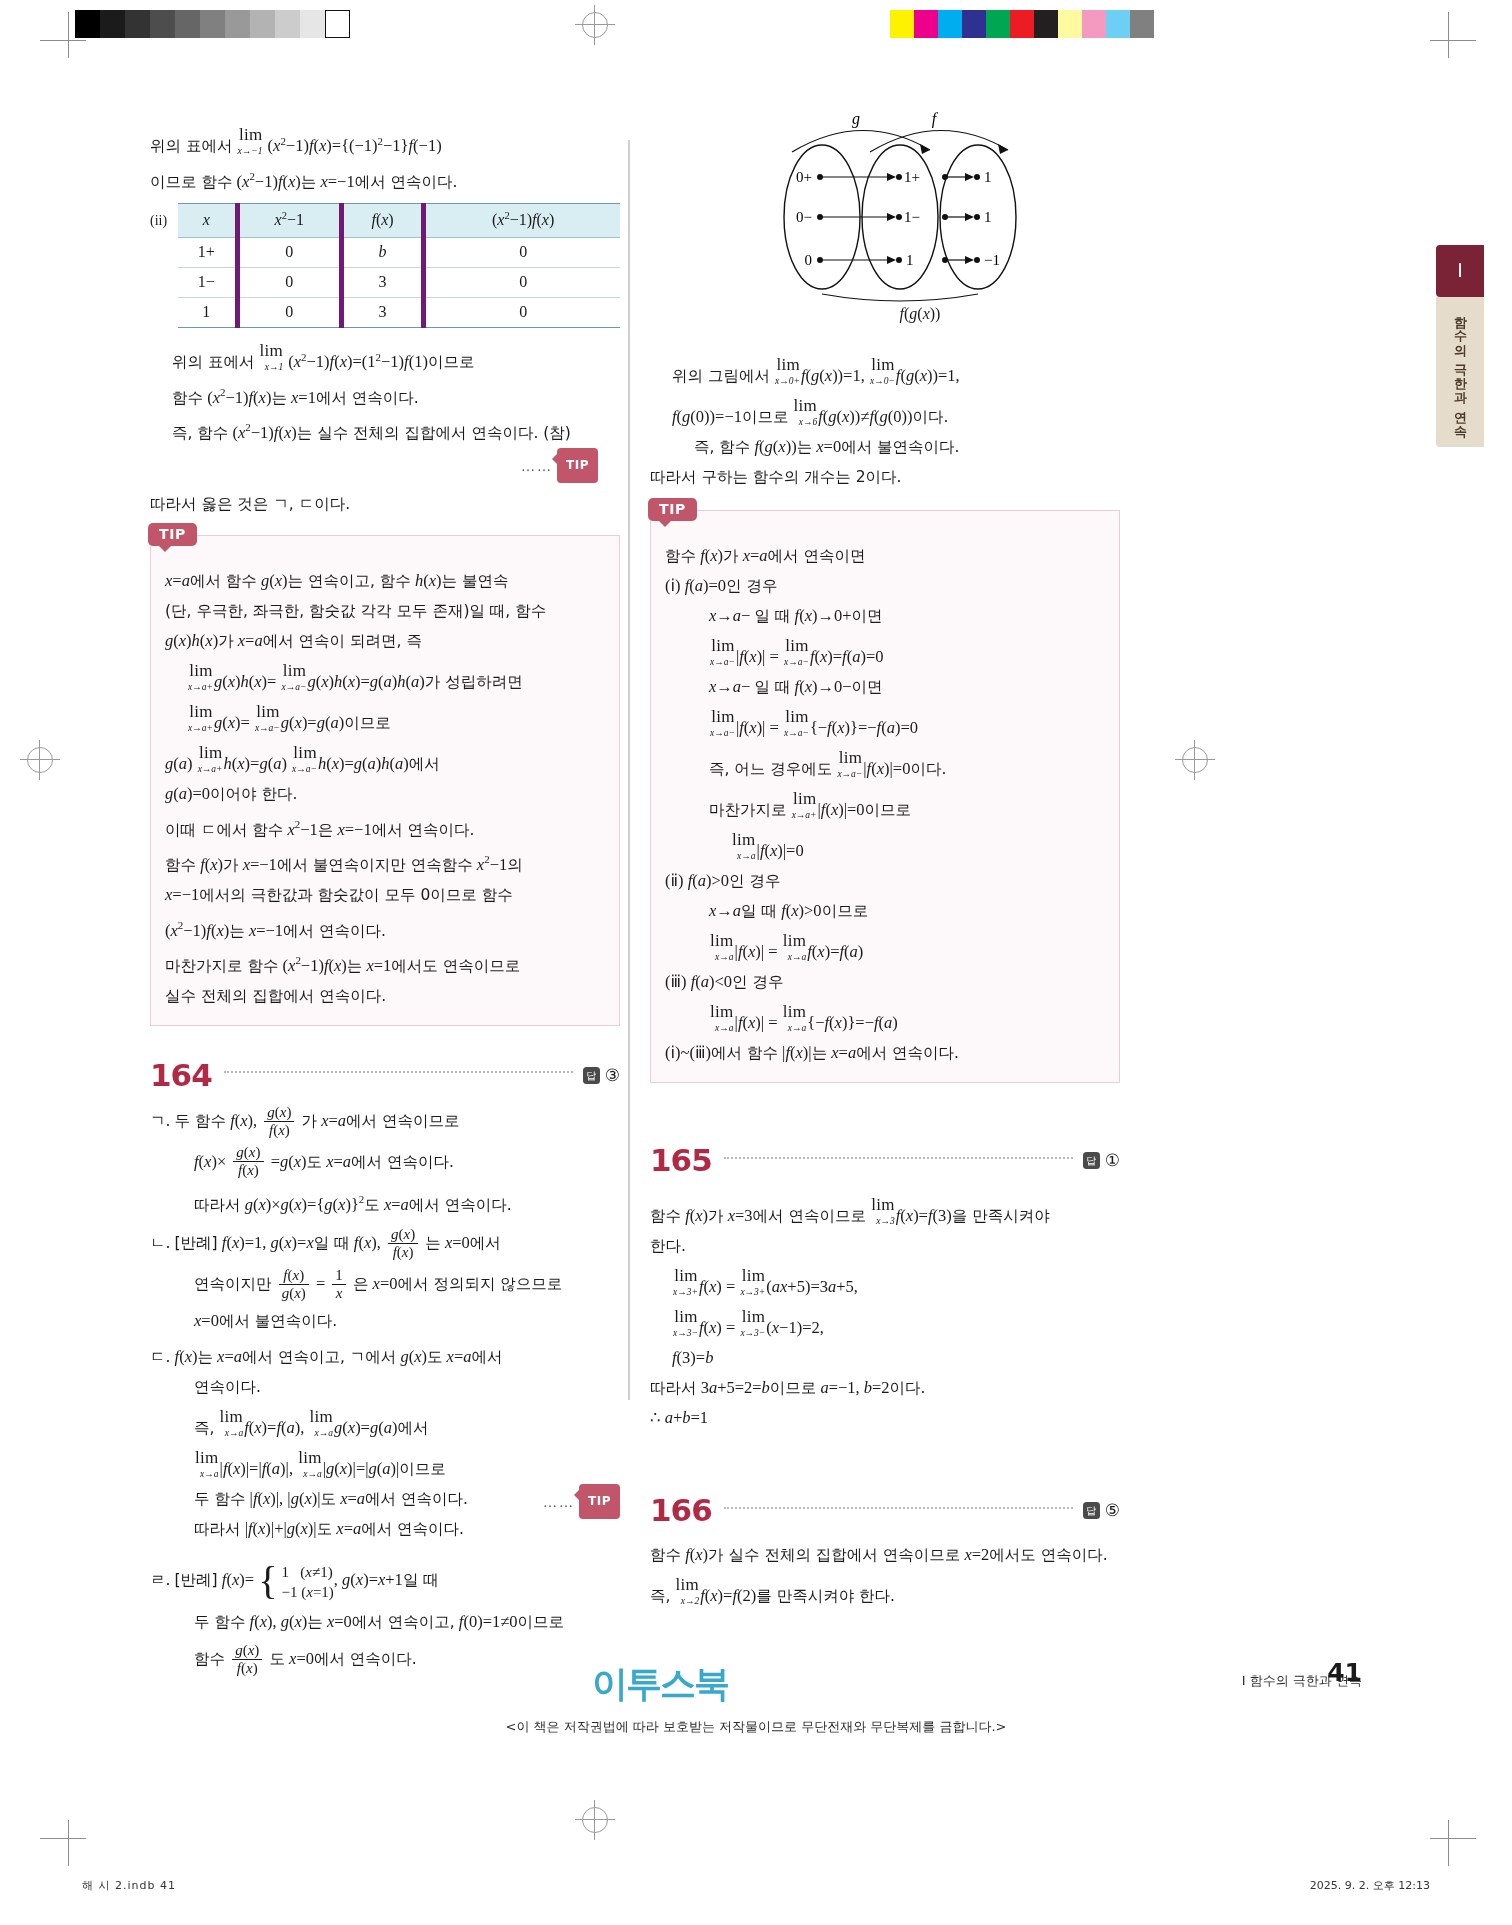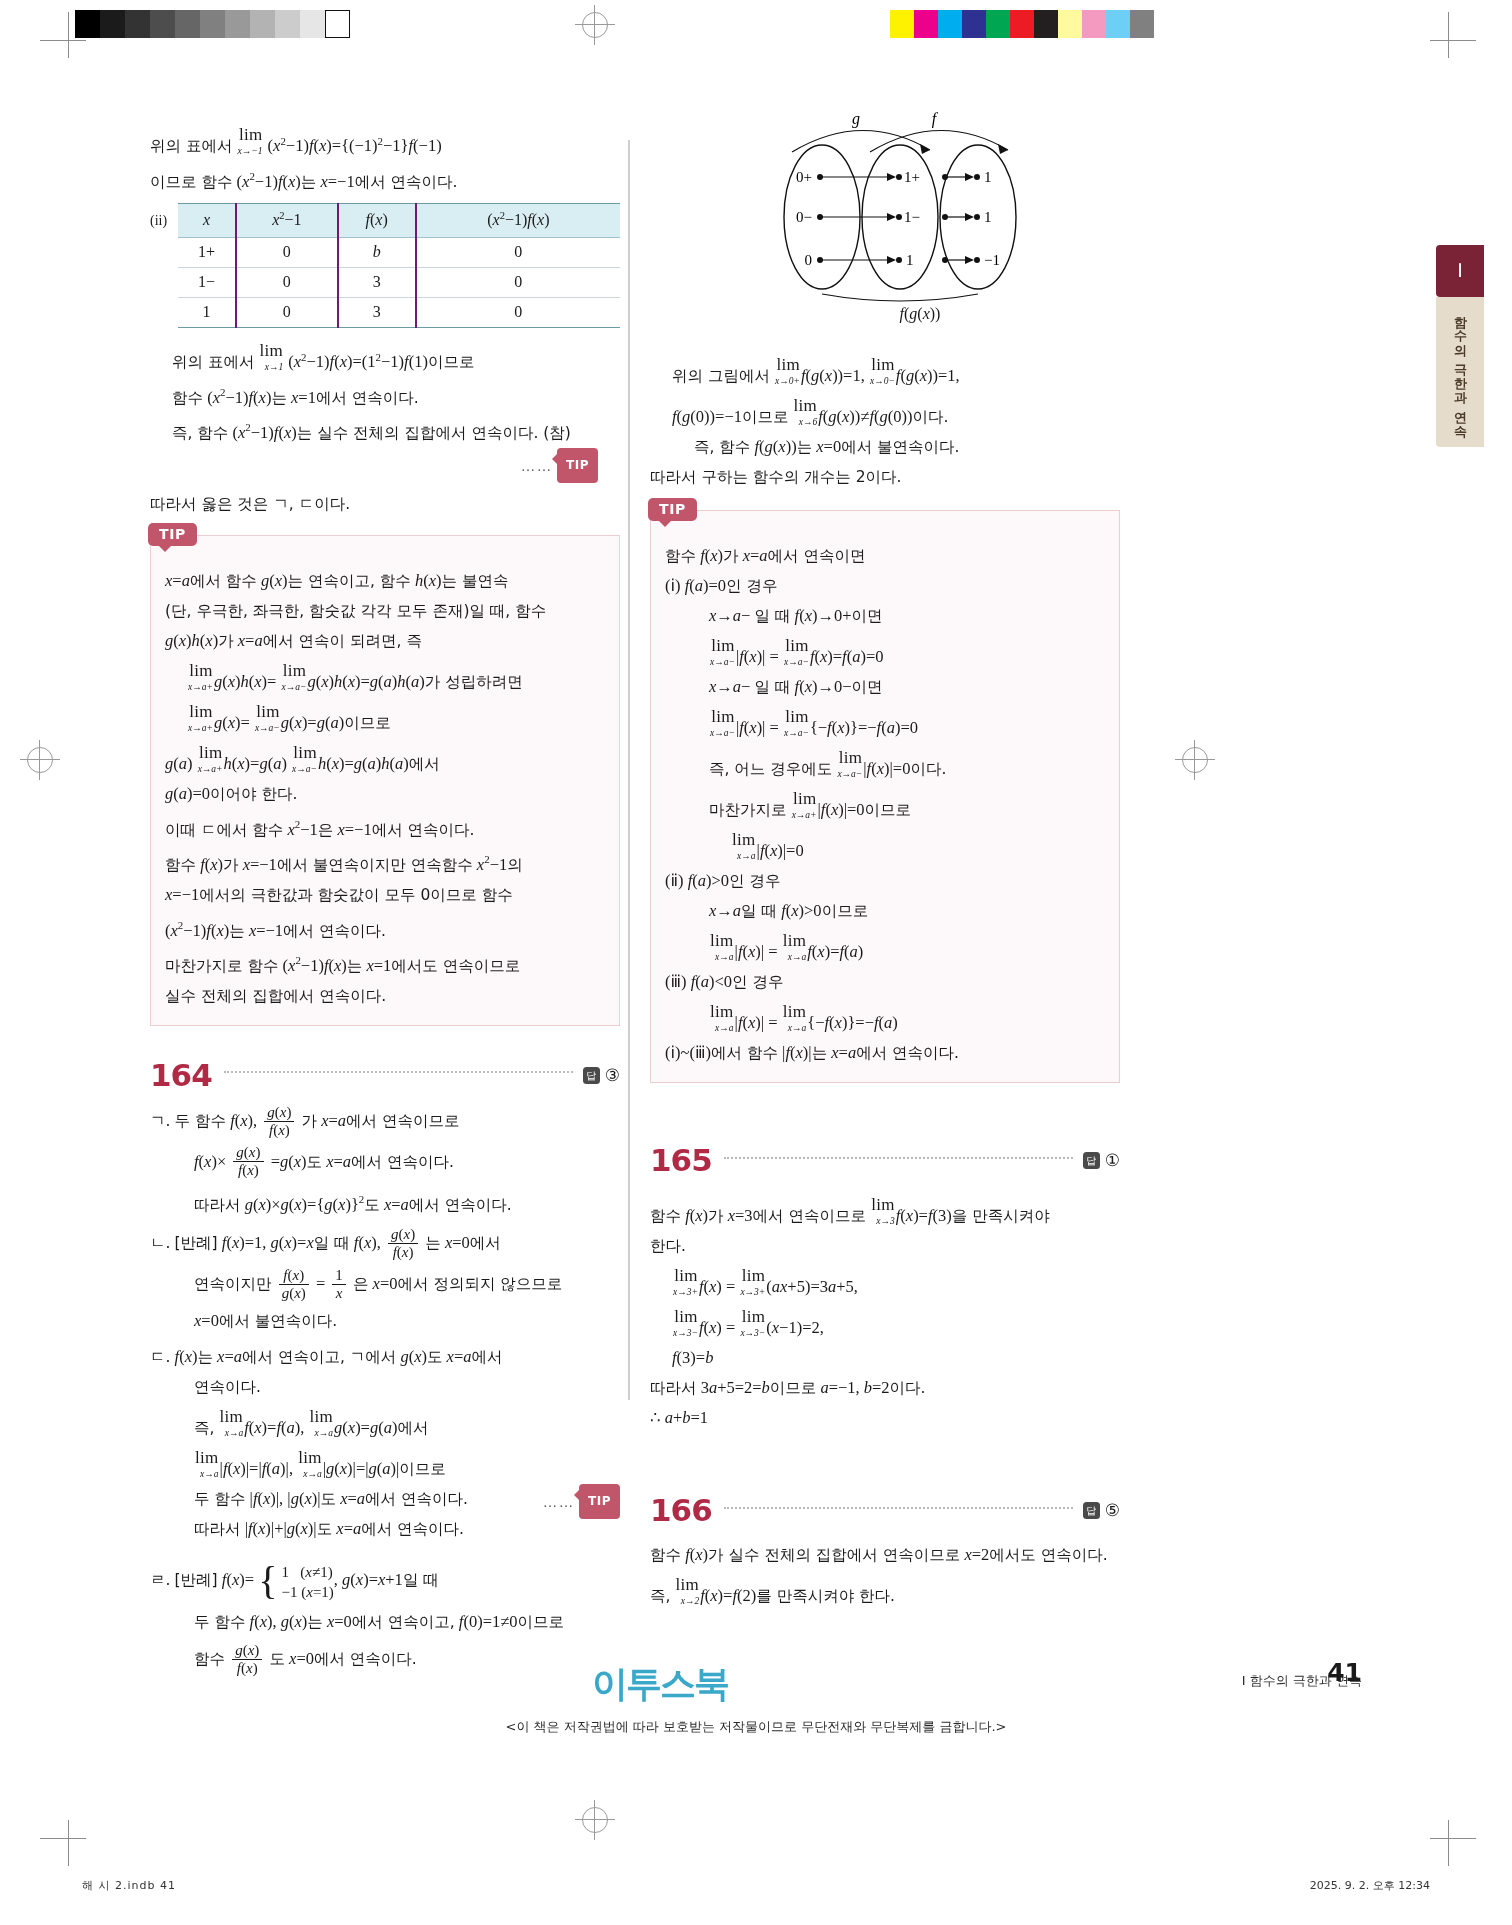--- a/index.html
+++ b/index.html
@@ -64,21 +64,21 @@
   .frac .num { display:block; padding:0 3px; font-size:15px; line-height:17px; }
   .frac .den { display:block; padding:0 3px; font-size:15px; line-height:17px;
                border-top:1.1px solid #1a1a1a; }
 
   
   .tbl-wrap { position:relative; margin:6px 0 8px 0; }
   .tbl-label { position:absolute; left:0; top:10px; font-size:14px; }
   table.dt { border-collapse:collapse; margin-left:28px; width:442px; }
   table.dt th, table.dt td {
     text-align:center; font-size:16px; padding:5px 0;
-    border-left:2px solid #701a75;
+    border-left:5px solid #701a75;
   }
   table.dt th:first-child, table.dt td:first-child { border-left:none; }
   table.dt thead th { background:#d9eef3; border-top:1.6px solid #6d9aa6;
                       border-bottom:1px solid #9fc3cc; font-weight:normal; height:34px; }
   table.dt tbody tr td { border-bottom:1px solid #c9d6da; height:30px; }
   table.dt tbody tr:last-child td { border-bottom:1.6px solid #6d9aa6; }
 
   
   .tipbox { position:relative; border:1px solid #eccdd2; background:#fdf8f9;
             margin:16px 0 0 0; padding:30px 14px 14px 14px; }
@@ -633,14 +633,14 @@
       <span class="kr">즉,</span>
       <span class="lim"><span class="op">lim</span><span class="sub">x→2</span></span><i class="v">f</i>(<i class="v">x</i>)=<i class="v">f</i>(2)<span class="kr">를 만족시켜야 한다.</span>
     </div>
   </div>
 
   <div class="logo">이투스북</div>
   <div class="runhead">Ⅰ 함수의 극한과 연속</div>
   <div class="pageno">41</div>
   <div class="copyline">&lt;이 책은 저작권법에 따라 보호받는 저작물이므로 무단전재와 무단복제를 금합니다.&gt;</div>
   <div class="slugline-l">해 시 2.indb   41</div>
-  <div class="slugline-r">2025. 9. 2.   오후 12:34</div>
+  <div class="slugline-r">2025. 9. 2.   오후 12:13</div>
 </div>
 
 </body></html>

